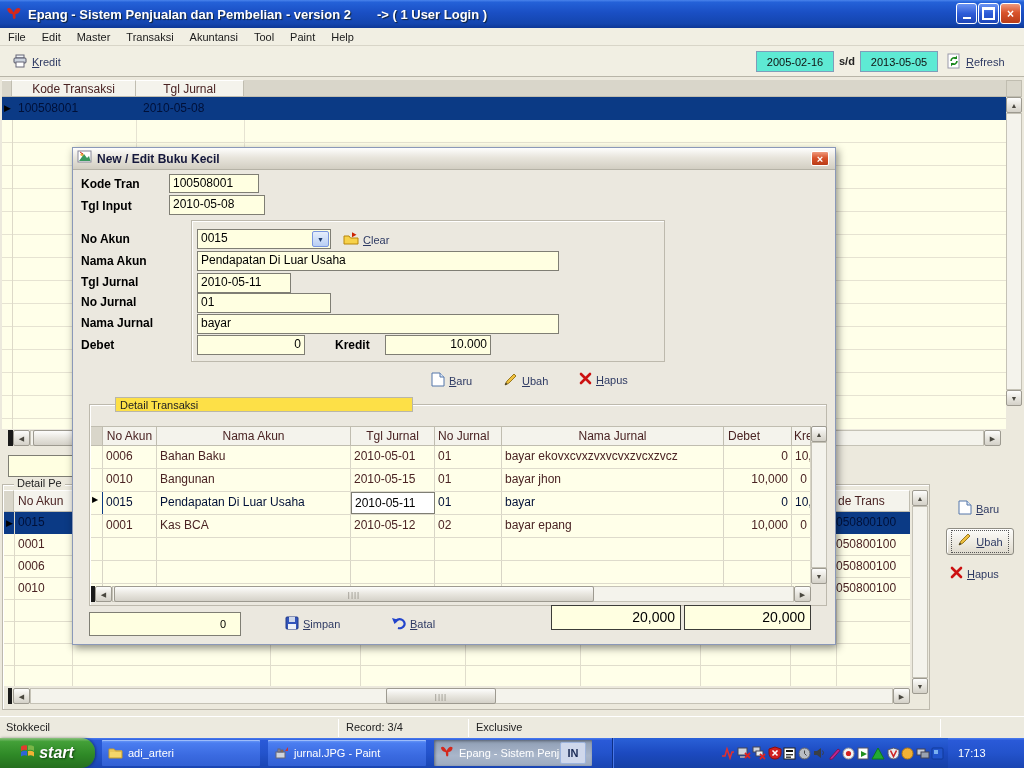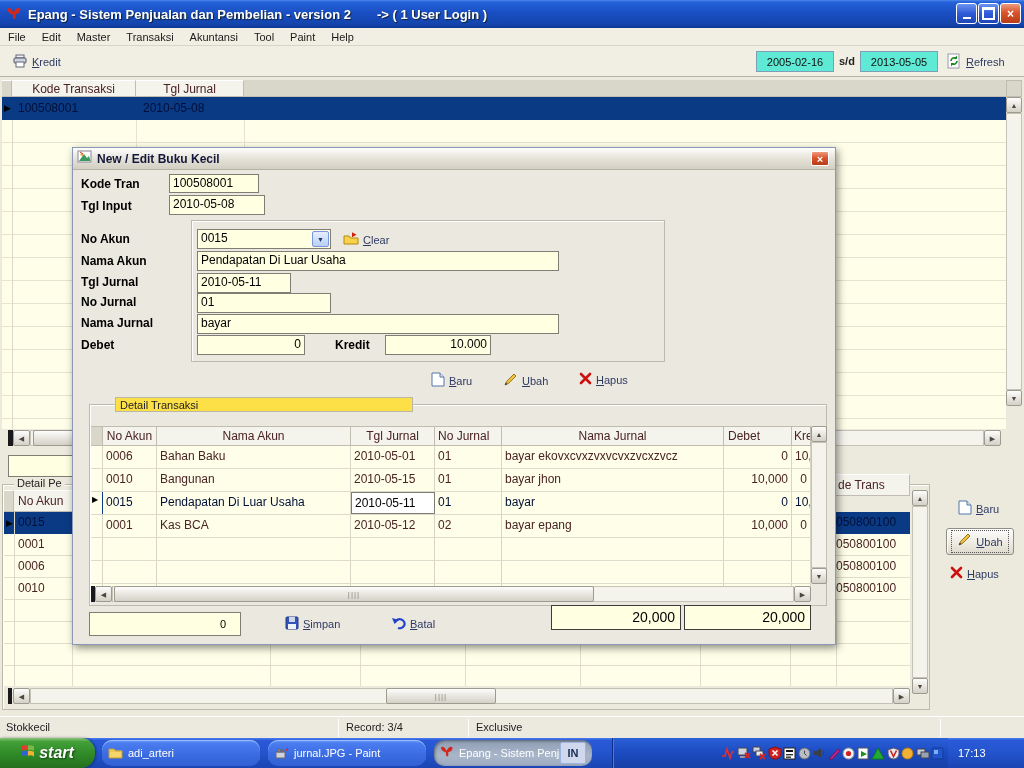--- a/index.html
+++ b/index.html
@@ -65,21 +65,21 @@
   .statusbar{left:0;top:716px;width:1024px;height:22px;background:#eceadf;border-top:1px solid #fff;
     font-size:11px;color:#222;}
   .sdiv{width:1px;background:#b8b5a8;border-right:1px solid #fff;}
   
   .taskbar{left:0;top:738px;width:1024px;height:30px;
     background:linear-gradient(180deg,#4a7cf0 0%,#2a5ad8 8%,#2353cc 50%,#1a45b2 100%);z-index:100;}
   .startbtn{left:0;top:0;width:95px;height:30px;border-radius:0 14px 14px 0;
     background:linear-gradient(180deg,#8cc37f 0%,#43a038 12%,#2f8a27 55%,#256f1e 100%);
     box-shadow:1px 0 3px rgba(0,0,0,.4);display:flex;align-items:center;justify-content:center;gap:4px;
     color:#fff;font-size:16px;font-weight:bold;font-style:italic;text-shadow:1px 1px 2px #14400f;}
-  .taskitem{top:2px;height:26px;border-radius:10px;display:flex;align-items:center;gap:5px;padding:0 6px;
+  .taskitem{top:2px;height:26px;border-radius:1px;display:flex;align-items:center;gap:5px;padding:0 6px;
     background:linear-gradient(180deg,#6d9cf8 0%,#4a7df0 12%,#3a6ae0 60%,#3260d4 100%);
     box-shadow:inset 0 1px 0 #9cbcfa;color:#fff;font-size:11px;white-space:nowrap;overflow:hidden;}
   .taskitem.active{background:linear-gradient(180deg,#8e9db4 0%,#a9b6ca 60%,#9dabc0 100%);
     box-shadow:inset 1px 1px 2px #5a6activ578;box-shadow:inset 1px 1px 3px rgba(0,0,0,.4);}
   .tray{left:612px;top:0;width:336px;height:30px;
     background:linear-gradient(180deg,#2a60d8 0%,#1c4ac0 50%,#1640a6 100%);
     border-left:1px solid #0d2f86;box-shadow:inset 1px 0 0 #4a78e8;
     display:flex;align-items:center;}
   .trayicon{width:15px;height:15px;margin-left:1.5px;display:flex;align-items:center;justify-content:center;}
   .langbox{background:#cfd8ec;border:1px solid #9db4dd;border-radius:2px;color:#1a2a55;
@@ -184,21 +184,21 @@
   </div>
 
   <div class="abs" style="left:0;top:446px;width:1024px;height:270px;">
     <div class="abs field" style="left:8px;top:9px;width:230px;height:22px;"></div>
     <div class="abs groupbox" style="left:2px;top:38px;width:928px;height:226px;"></div>
     <span class="abs" style="left:14px;top:31px;background:#ece9dd;padding:0 3px;font-size:11px;color:#222;">Detail Pe</span>
 
     <div class="abs hcell" style="left:4px;top:44px;width:10px;height:22px;background:#d9d6ca;"></div>
     <div class="abs hcell" style="left:14px;top:44px;width:120px;height:22px;justify-content:flex-start;padding-left:4px;">No Akun</div>
     <div class="abs hcell" style="left:134px;top:44px;width:702px;height:22px;"></div>
-    <div class="abs hcell" style="left:836px;top:28px;width:74px;height:22px;justify-content:flex-start;padding-left:2px;">de Trans</div>
+    <div class="abs hcell" style="left:836px;top:44px;width:74px;height:22px;justify-content:flex-start;padding-left:2px;">de Trans</div>
 
     <div class="abs selrow" style="left:4px;top:66px;width:906px;height:22px;">
       <span class="abs" style="left:2px;top:6px;font-size:9px;color:#000;">▶</span>
       <span class="abs gridtext" style="left:14px;top:3px;color:#001038;">0015</span>
       <span class="abs gridtext" style="left:832px;top:3px;color:#001038;">050800100</span>
     </div>
     <div class="abs" style="left:4px;top:88px;width:906px;height:22px;background:#ffffe9;border-bottom:1px solid #e0ddcc;">
       <span class="abs gridtext" style="left:14px;top:3px;">0001</span>
       <span class="abs gridtext" style="left:832px;top:3px;">050800100</span>
     </div>

